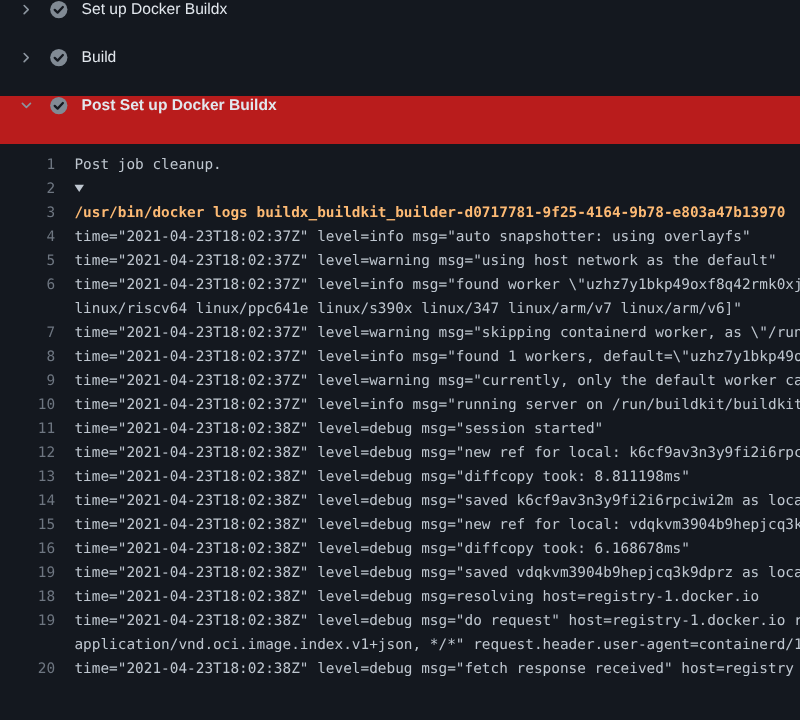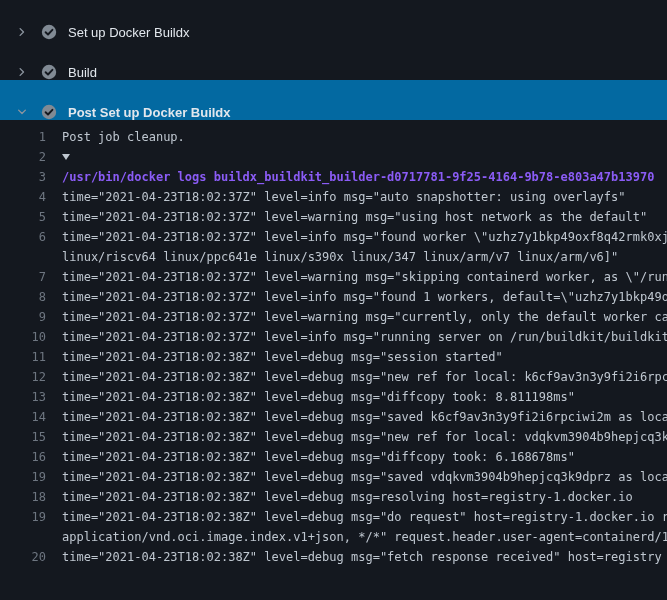--- a/index.html
+++ b/index.html
@@ -4,42 +4,42 @@
 <style>
   html,body{margin:0;padding:0;}
   body{
     width:667px;height:600px;overflow:hidden;
     background:#14181f;
     font-family:"Liberation Sans",sans-serif;
     -webkit-font-smoothing:antialiased;
   }
   .viewer{width:667px;height:600px;overflow:hidden;}
   .section-header{
-    display:flex;align-items:flex-end;gap:11px;
+    display:flex;align-items:flex-start;gap:11px;
     height:40px;padding:0 14px;
     color:#e2e7ed;font-size:13px;font-weight:400;
     cursor:pointer;box-sizing:border-box;
   }
-  .section-header.expanded{background:#0369a1;font-weight:600;}
+  .section-header.expanded{background:#b91c1c;font-weight:600;}
   .chev{width:16px;height:16px;display:flex;align-items:center;justify-content:center;flex:0 0 16px;}
   .chev svg{display:block;}
   .check{width:16px;height:16px;flex:0 0 16px;}
   .section-label{white-space:nowrap;}
   .log{
     font-family:"DejaVu Sans Mono","Liberation Mono",monospace;
     font-size:12px;line-height:20px;color:#bfc7d0;
     padding:7px 0 0 0;
   }
   .log-row{display:flex;white-space:pre;height:20px;overflow:hidden;}
   .num{
     flex:0 0 46px;width:46px;text-align:right;
     color:#6e7681;padding-right:16px;user-select:none;cursor:pointer;
   }
   .txt{flex:1 1 auto;overflow:hidden;}
-  .txt.cmd{color:#8b5cf6;font-weight:600;}
+  .txt.cmd{color:#fdba74;font-weight:600;}
   .group-caret{
     display:inline-block;width:0;height:0;margin:0 6px 1px 0;
     border-left:4px solid transparent;border-right:4px solid transparent;
     border-top:6px solid #bfc7d0;vertical-align:middle;
   }
 </style>
 </head>
 <body>
 
 <div class="viewer">

